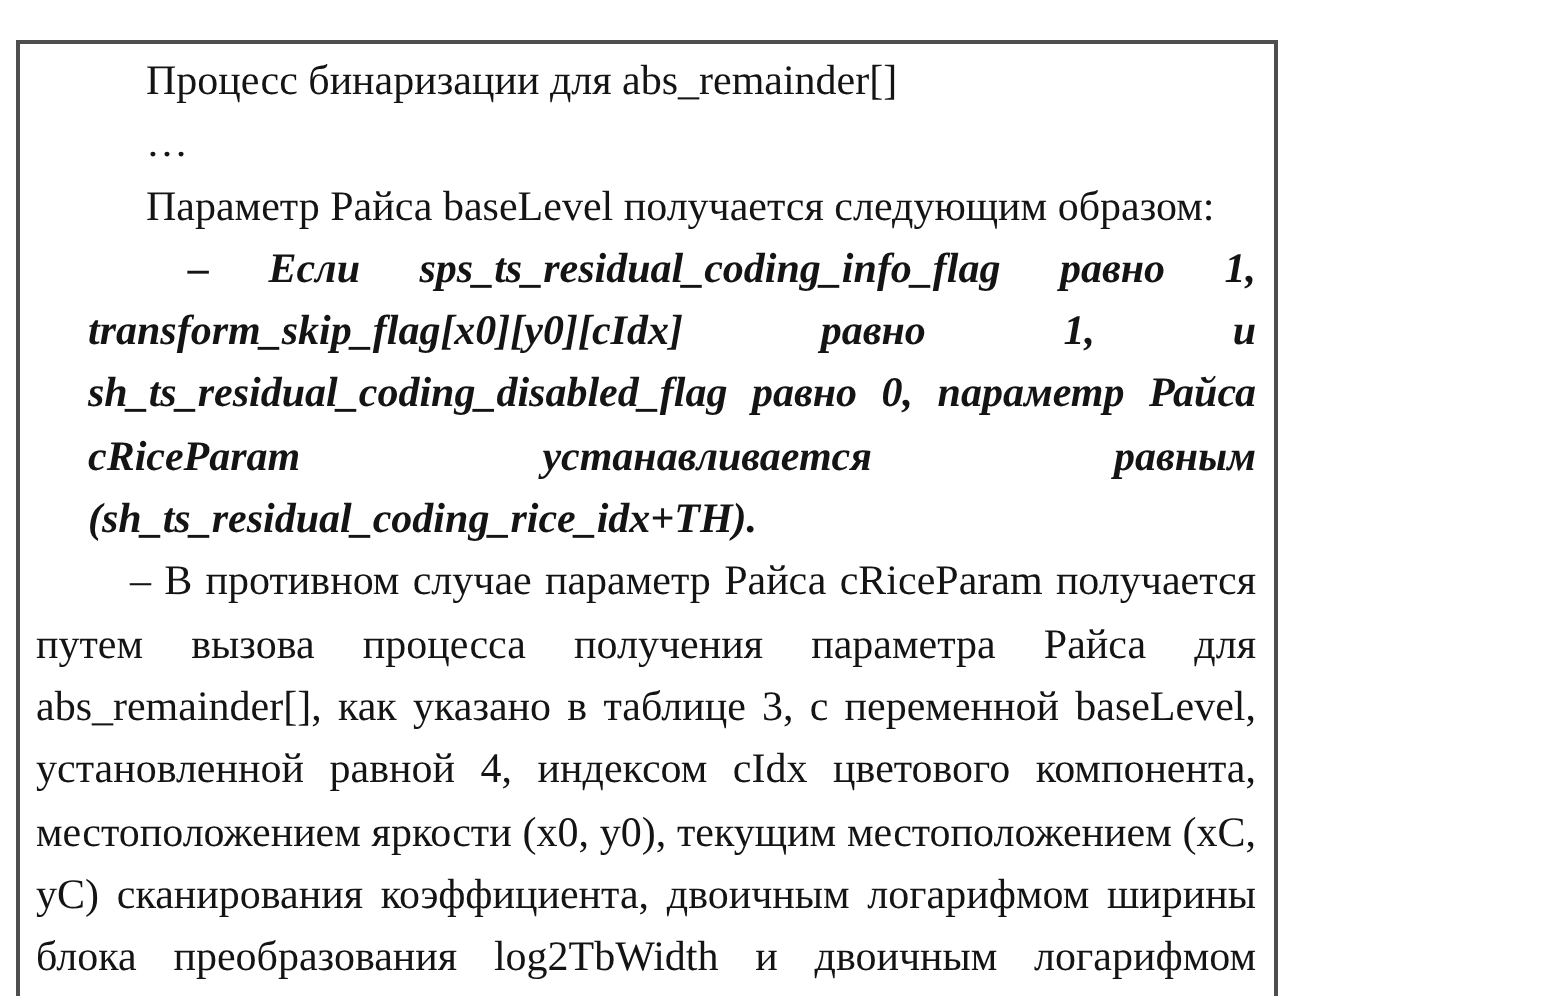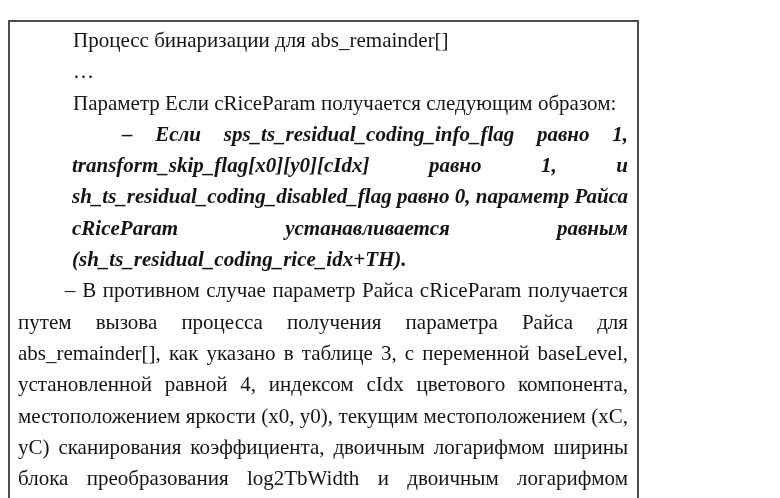--- a/index.html
+++ b/index.html
@@ -25,29 +25,29 @@
     font-size: 21px;
     line-height: 31.3px;
   }
   .para { text-align: justify; }
   .line { text-align: left; }
   .indent-lg  { text-indent: 55px; }
   .indent-md  { text-indent: 47px; }
   .quote {
     font-weight: bold;
     font-style: italic;
-    margin-left: 54px;
+    margin-left: 26px;
     text-indent: 50px;
   }
 </style>
 </head>
 <body>
 
 <div class="frame">
   <div class="content">
     <p class="line indent-lg">Процесс бинаризации для abs_remainder[]</p>
     <p class="line indent-lg">…</p>
-    <p class="line indent-lg">Параметр Если cRiceParam получается следующим образом:</p>
+    <p class="line indent-lg">Параметр Райса baseLevel получается следующим образом:</p>
     <p class="para quote">– Если sps_ts_residual_coding_info_flag равно 1, transform_skip_flag[x0][y0][cIdx] равно 1, и sh_ts_residual_coding_disabled_flag равно 0, параметр Райса cRiceParam устанавливается равным (sh_ts_residual_coding_rice_idx+TH).</p>
     <p class="para indent-md">– В противном случае параметр Райса cRiceParam получается путем вызова процесса получения параметра Райса для abs_remainder[], как указано в таблице 3, с переменной baseLevel, установленной равной 4, индексом cIdx цветового компонента, местоположением яркости (x0, y0), текущим местоположением (xC, yC) сканирования коэффициента, двоичным логарифмом ширины блока преобразования log2TbWidth и двоичным логарифмом высоты блока преобразования log2TbHeight в качестве входных данных.</p>
 
   </div>
 </div>
 
 </body></html>

